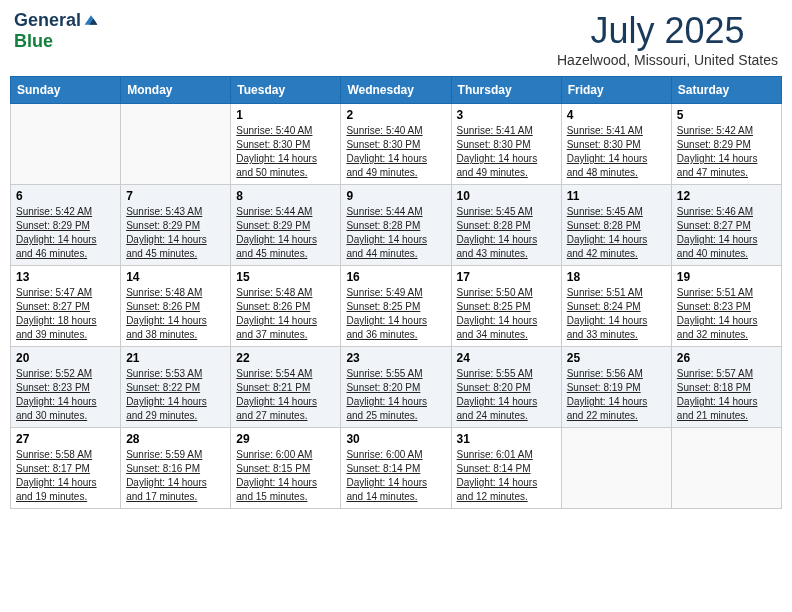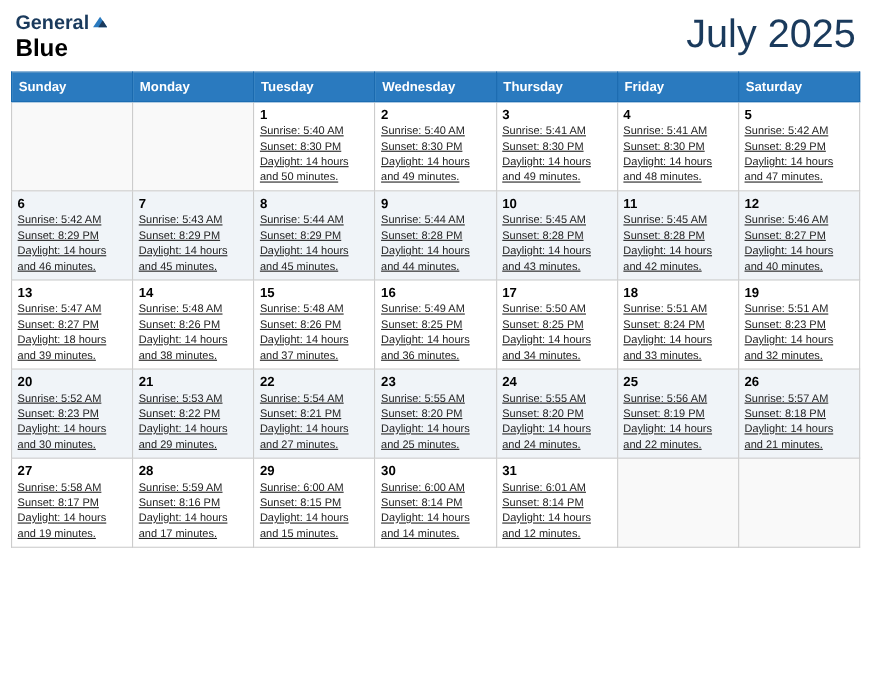--- a/index.html
+++ b/index.html
@@ -26,23 +26,23 @@
     .logo-text {
       display: flex;
       align-items: center;
     }
     .logo-general {
       font-size: 18px;
       font-weight: bold;
       color: #1a3a5c;
     }
     .logo-blue {
-      font-size: 22px;
+      font-size: 18px;
       font-weight: bold;
-      color: #000000;
+      color: #15803d;
     }
     .logo-icon {
       width: 16px;
       height: 16px;
       margin-left: 2px;
       margin-bottom: 2px;
     }
     .title-area {
       text-align: center;
     }
@@ -108,20 +108,21 @@
       <span class="logo-general">General</span>
       <svg class="logo-icon" viewBox="0 0 20 20">
         <polygon points="2,16 10,4 18,16" fill="#2a7abf"></polygon>
         <polygon points="8,16 13,8 18,16" fill="#1a3a5c"></polygon>
       </svg>
     </div>
     <span class="logo-blue">Blue</span>
   </div>
   <div class="title-area">
     <div class="month-title">July 2025</div>
+    <div class="location">Hazelwood, Missouri, United States</div>
   </div>
 </div>
 
 <table>
   <thead>
     <tr>
       <th>Sunday</th>
       <th>Monday</th>
       <th>Tuesday</th>
       <th>Wednesday</th>

